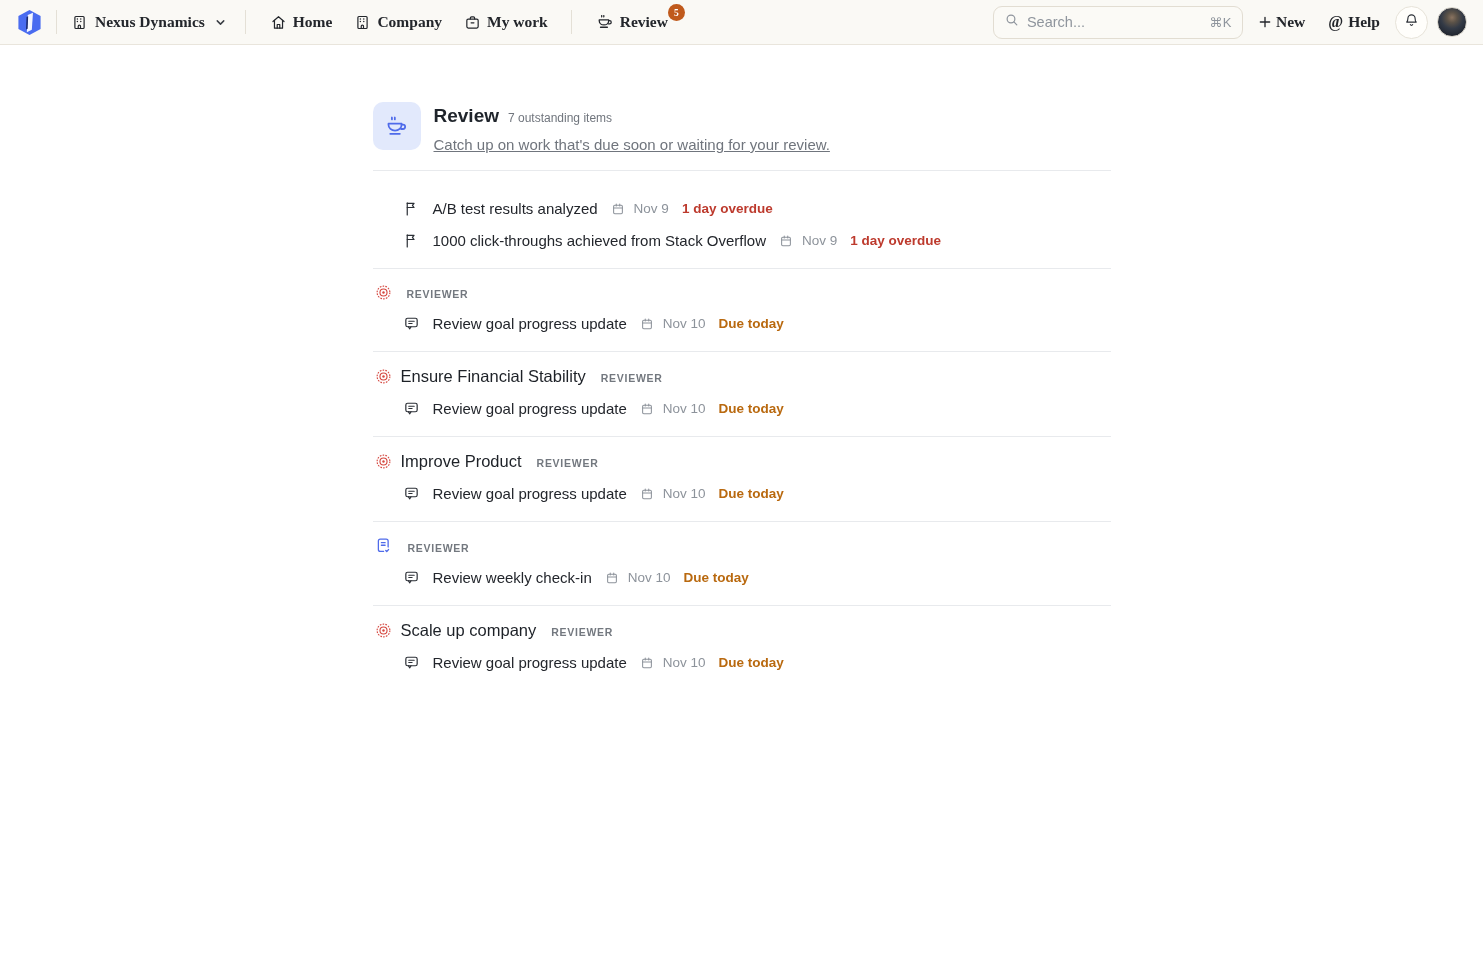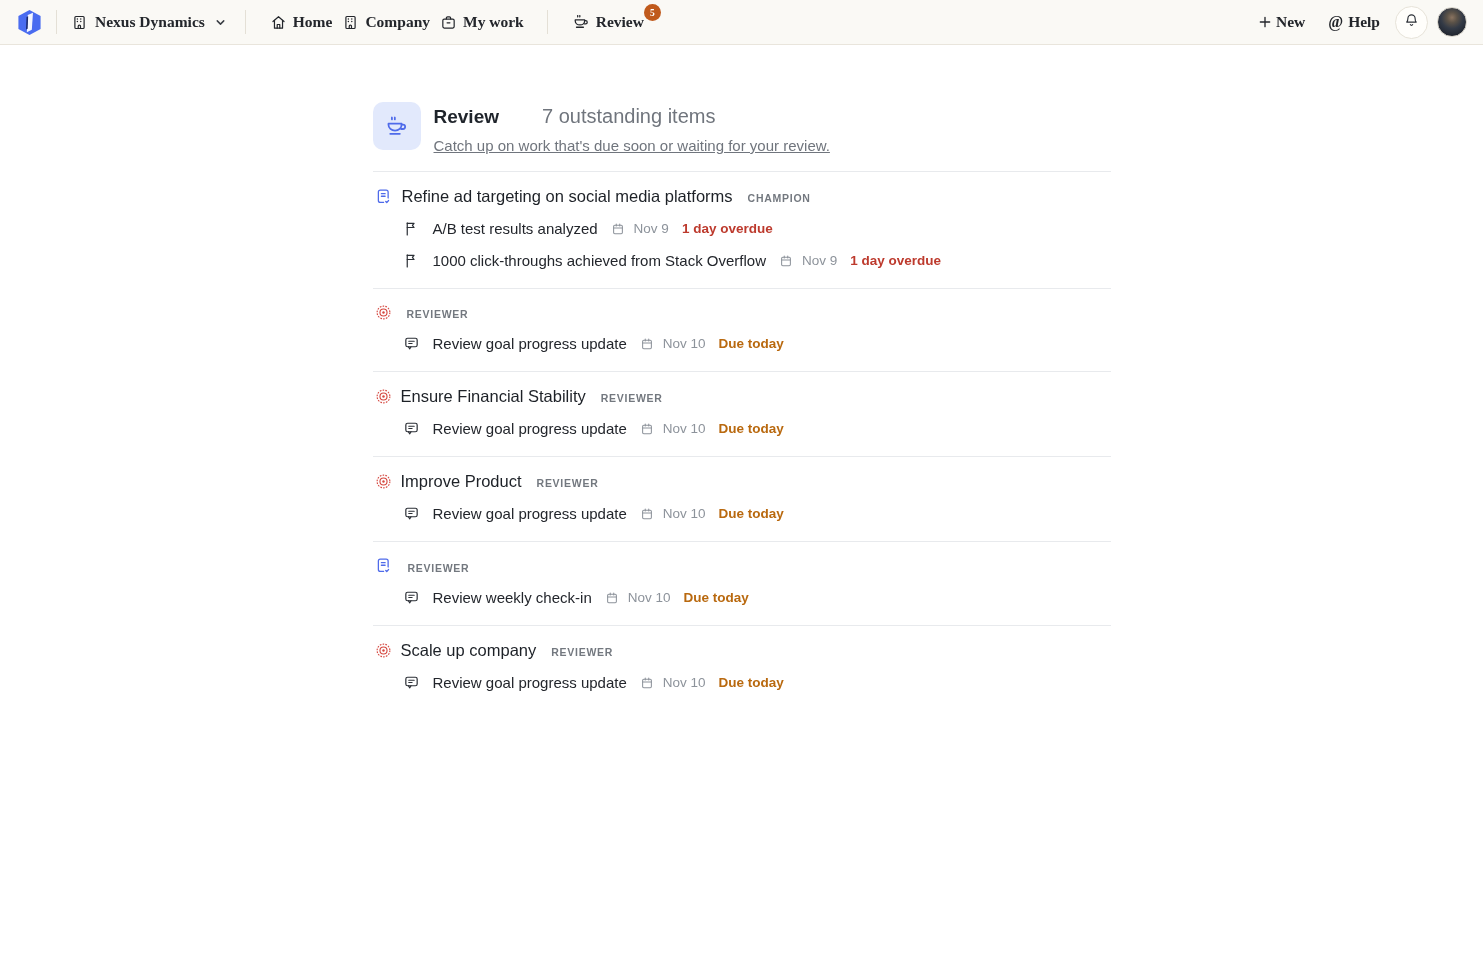--- a/index.html
+++ b/index.html
@@ -13,21 +13,21 @@
   .vdiv { width:1px; height:24px; background:#e4e0d6; flex:0 0 auto; }
   .vdiv.d1 { margin:0 14px 0 13px; }
   .vdiv.d2 { margin:0 24px 0 18px; }
   .vdiv.d3 { margin:0 24px 0 23px; }
   .nav-btn { display:inline-flex; align-items:center; gap:6px; font-size:15.5px;
     font-weight:700; color:#23262b; cursor:pointer; background:none; border:none;
     font-family:Liberation Serif, serif; white-space:nowrap; }
   .nav-btn svg { display:block; }
   .org-btn { gap:7px; }
   .org-btn .chev { margin-left:2px; color:#3a3e45; }
-  .mainnav { display:flex; align-items:center; gap:10px; }
+  .mainnav { display:flex; align-items:center; gap:22px; }
   .review-nav { position:relative; }
   .nav-badge { position:absolute; top:-9px; right:-17px; min-width:17px; height:17px;
     border-radius:50%; background:#c05a1c; color:#fff; font-size:9.5px; font-weight:700;
     display:flex; align-items:center; justify-content:center; }
   .topbar .spacer { flex:1; }
 
   .searchbox { width:250px; height:33px; border:1px solid #e2ddd2; border-radius:9px;
     background:#fbfaf6; display:flex; align-items:center; padding:0 10px; gap:7px;
     color:#8a9099; }
   .searchbox input { border:none; outline:none; background:transparent; flex:1;
@@ -46,21 +46,21 @@
     border:1px solid #d8d4ca; }
 
   
   .container { width:738px; margin:0 auto; padding-top:57px; }
   .page-head { display:flex; align-items:flex-start; gap:13px; }
   .page-head-icon { width:48px; height:48px; border-radius:10px; background:#e2e9fc;
     display:flex; align-items:center; justify-content:center; color:#4f6bea; flex:0 0 auto; }
   .page-head-text { padding-top:3px; }
   .title-row { display:flex; align-items:baseline; gap:9px; }
   .page-title { font-size:19px; font-weight:700; color:#1f242b; }
-  .page-count { font-size:20px; color:#70757d;margin-left:34px; }
+  .page-count { font-size:12px; color:#70757d; }
   .page-sub { margin-top:9px; font-size:15px; color:#70757d;text-decoration:underline; }
   .head-divider { height:1px; background:#e8eaed; margin-top:17px; }
 
   
   .group { padding:15px 0 19px; border-bottom:1px solid #e8eaed; }
   .group:last-child { border-bottom:none; }
   .group-head { display:flex; align-items:center; gap:9px; padding-left:2px; }
   .gicon { display:none; align-items:center; }
   .group.type-project .gicon.project { display:inline-flex; }
   .group.type-goal .gicon.goal { display:inline-flex; }
@@ -152,20 +152,30 @@
         <path d="M16.9 10.2h1.3a2.1 2.1 0 0 1 0 4.2h-1.8"></path>
         <path d="M6 19h9.2"></path>
       </svg>
     </span>
     <span>Review</span>
     <span class="nav-badge">5</span>
   </button>
 
   <span class="spacer"></span>
 
+  <div class="searchbox">
+    <span>
+      <svg viewBox="0 0 24 24" width="16" height="16" fill="none" stroke="#8f959d" stroke-width="1.8" stroke-linecap="round">
+        <circle cx="10.5" cy="10.5" r="5.8"></circle>
+          <path d="M14.9 14.9L19.2 19.2"></path>
+      </svg>
+    </span>
+    <input type="text" placeholder="Search..." style="">
+    <span class="kbd">⌘K</span>
+  </div>
 
   <button class="nav-btn new-btn">
     <span>
       <svg viewBox="0 0 24 24" width="16" height="16" fill="none" stroke="#23262b" stroke-width="2" stroke-linecap="round">
           <path d="M12 5v14M5 12h14"></path>
         </svg>
     </span>
     <span>New</span>
   </button>
 
@@ -202,33 +212,20 @@
         <span class="page-title">Review</span>
         <span class="page-count">7 outstanding items</span>
       </div>
       <div class="page-sub">Catch up on work that's due soon or waiting for your review.</div>
     </div>
   </div>
   <div class="head-divider"></div>
 
   <div>
       <section class="group type-project">
-    <div class="group-head">
-      <span class="gicon project">
-        <svg viewBox="0 0 24 24" width="18" height="18" fill="none" stroke="#4f6bea" stroke-width="1.7" stroke-linecap="round" stroke-linejoin="round">
-          <rect x="4.5" y="2.8" width="13" height="16.5" rx="2.6"></rect>
-          <path d="M8.5 7.6h5M8.5 11h5"></path>
-          <circle cx="16.2" cy="18" r="4.2" fill="#ffffff" stroke="none"></circle>
-          <path d="M14.3 18l1.4 1.4 2.4-2.7"></path>
-        </svg>
-      </span>
-
-      <span class="gtitle">Refine ad targeting on social media platforms</span>
-      <span class="gbadge">CHAMPION</span>
-    </div>
     <div class="gitems">
           <div class="item-row itype-flag status-overdue">
     <span class="iicon flag">
       <svg viewBox="0 0 24 24" width="17" height="17" fill="none" stroke="#2b2f36" stroke-width="1.7" stroke-linecap="round" stroke-linejoin="round">
         <path d="M6 21V4.2"></path>
         <path d="M6 4.8h9.6l-2.3 2.9 2.3 2.9H6"></path>
       </svg>
     </span>
 
     <span class="ilabel">A/B test results analyzed</span>

